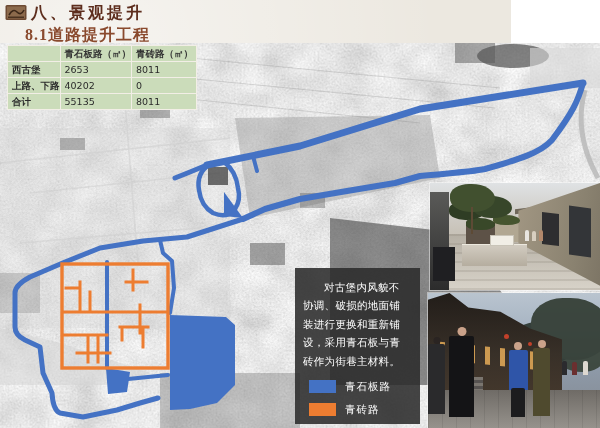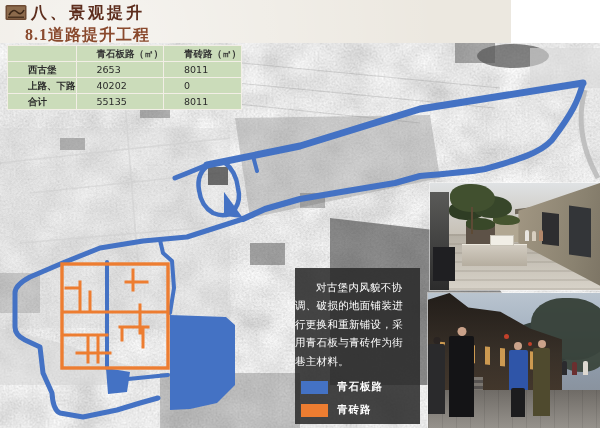--- a/index.html
+++ b/index.html
@@ -11,31 +11,31 @@
   .hdr-icon{position:absolute;left:5px;top:4px;width:22px;height:17px;}
   .title{position:absolute;left:31px;top:3px;font-family:"Liberation Serif","DejaVu Serif",serif;
          font-size:16px;font-weight:bold;letter-spacing:3px;color:#5d2d1d;}
   .subtitle{position:absolute;left:25px;top:25px;font-family:"Liberation Serif","DejaVu Serif",serif;
          font-size:16px;font-weight:bold;letter-spacing:1px;color:#8a4a2e;}
   
   .map{position:absolute;left:0;top:43px;width:600px;height:385px;}
   
   table.data{position:absolute;left:7px;top:45px;border-collapse:collapse;table-layout:fixed;
              background:#cbdcba;z-index:5;}
-  table.data th,table.data td{border:1.5px solid #f2eee6;height:15px;padding:0 0 0 20px;
+  table.data th,table.data td{border:1.5px solid #f2eee6;height:15px;padding:0 0 0 4px;
              font-size:9.5px;line-height:13px;color:#2b2b2b;text-align:left;white-space:nowrap;overflow:hidden;}
   table.data th{font-weight:bold;color:#333;}
   table.data td.lbl{font-weight:bold;}
   col.c1{width:41px;}col.c2{width:62px;}col.c3{width:65px;}
   
   .note-box{position:absolute;left:295px;top:268px;width:125px;height:156px;z-index:6;
-            background:rgba(43,43,43,0.88);box-sizing:border-box;padding:10px 10px 6px 0;}
+            background:rgba(43,43,43,0.88);box-sizing:border-box;padding:10px 10px 6px 8px;}
   .note-box p{margin:0;font-size:10.5px;line-height:1.75;color:#fff;text-indent:2em;letter-spacing:.3px;}
   .legend{margin:10px 0 0 6px;}
-  .legend-row{display:flex;align-items:flex-end;margin-bottom:9px;font-weight:bold;}
+  .legend-row{display:flex;align-items:flex-start;margin-bottom:9px;}
   .legend-swatch{width:27px;height:13px;margin-right:9px;flex:0 0 auto;}
   .legend-label{font-size:10.5px;color:#fff;letter-spacing:1px;}
   
   .photo{position:absolute;overflow:hidden;z-index:6;outline:1px solid rgba(255,255,255,.45);}
   .photo1{left:430px;top:183px;width:170px;height:107px;background:linear-gradient(#dfe2e4,#cfccc6 30%,#c8c2b8 46%,#cfcac0);}
   .photo2{left:428px;top:293px;width:172px;height:135px;background:linear-gradient(180deg,#b9c4cf,#9fadbd 38%,#8e9aa9 55%,#82878d);}
   .photo div{position:absolute;}
   
   .p1-pave{left:0;bottom:0;width:100%;height:52%;
            background:repeating-linear-gradient(180deg,rgba(120,112,100,.18) 0 2px,rgba(0,0,0,0) 2px 9px),

